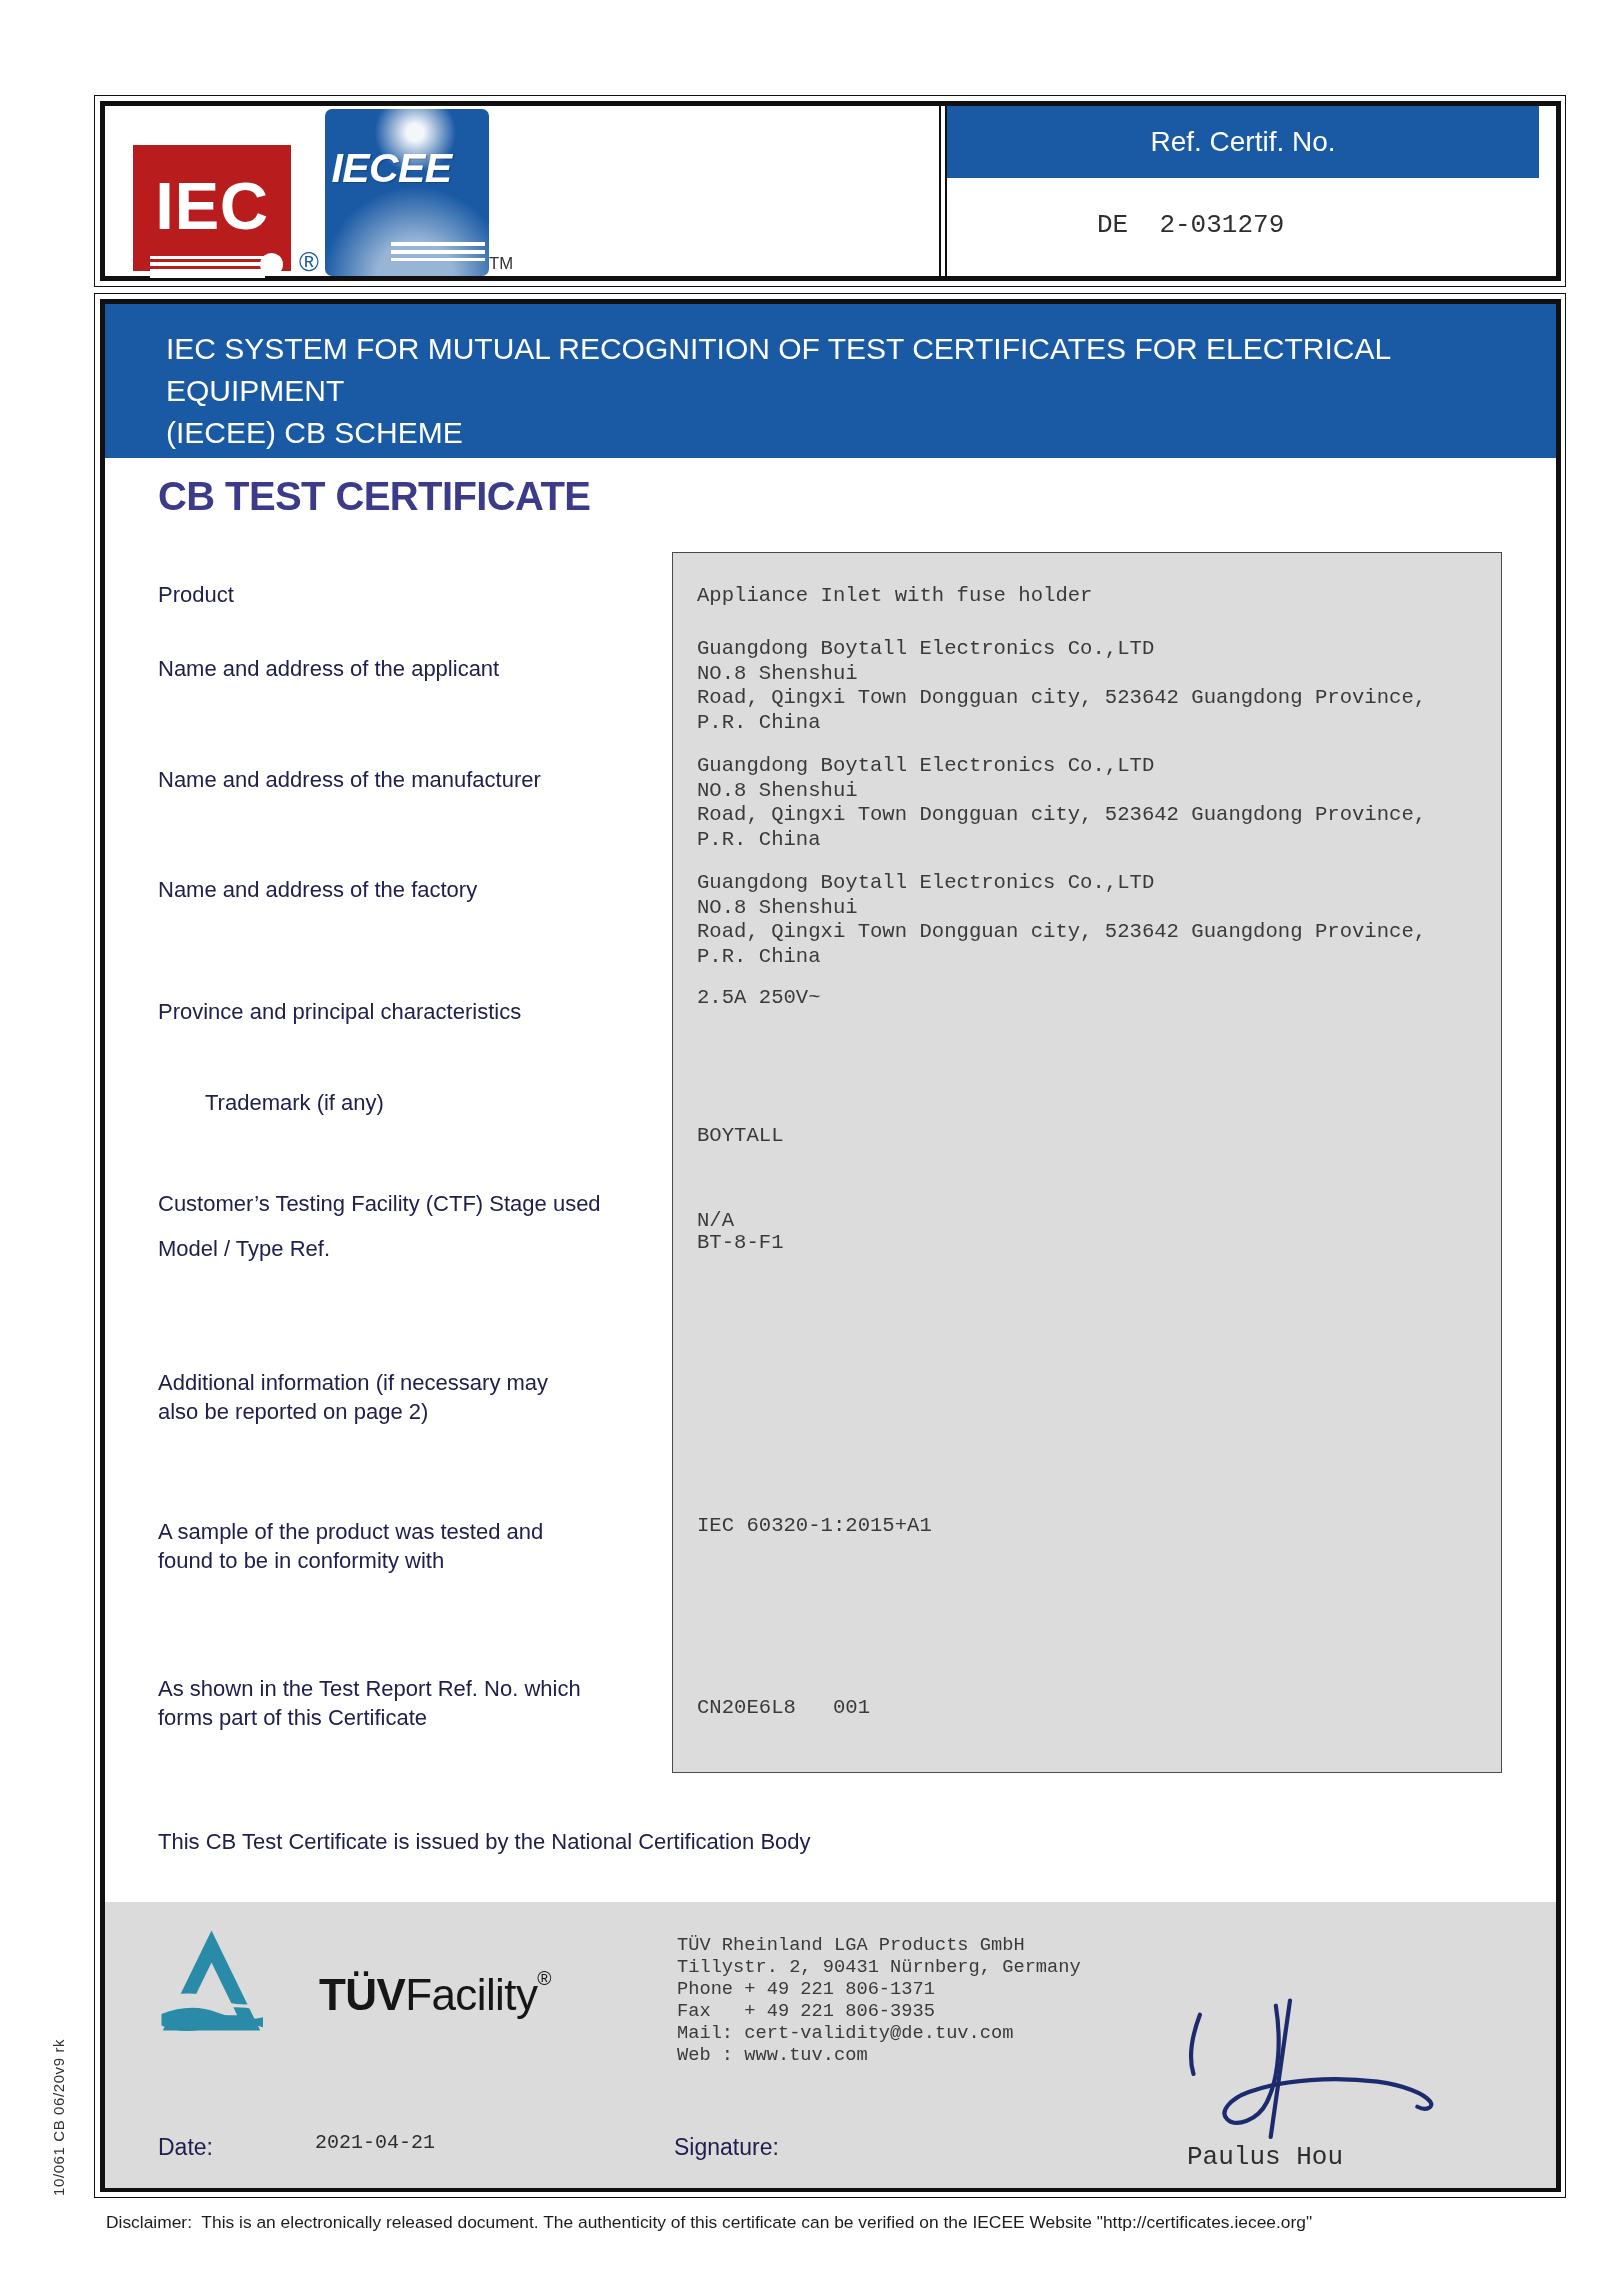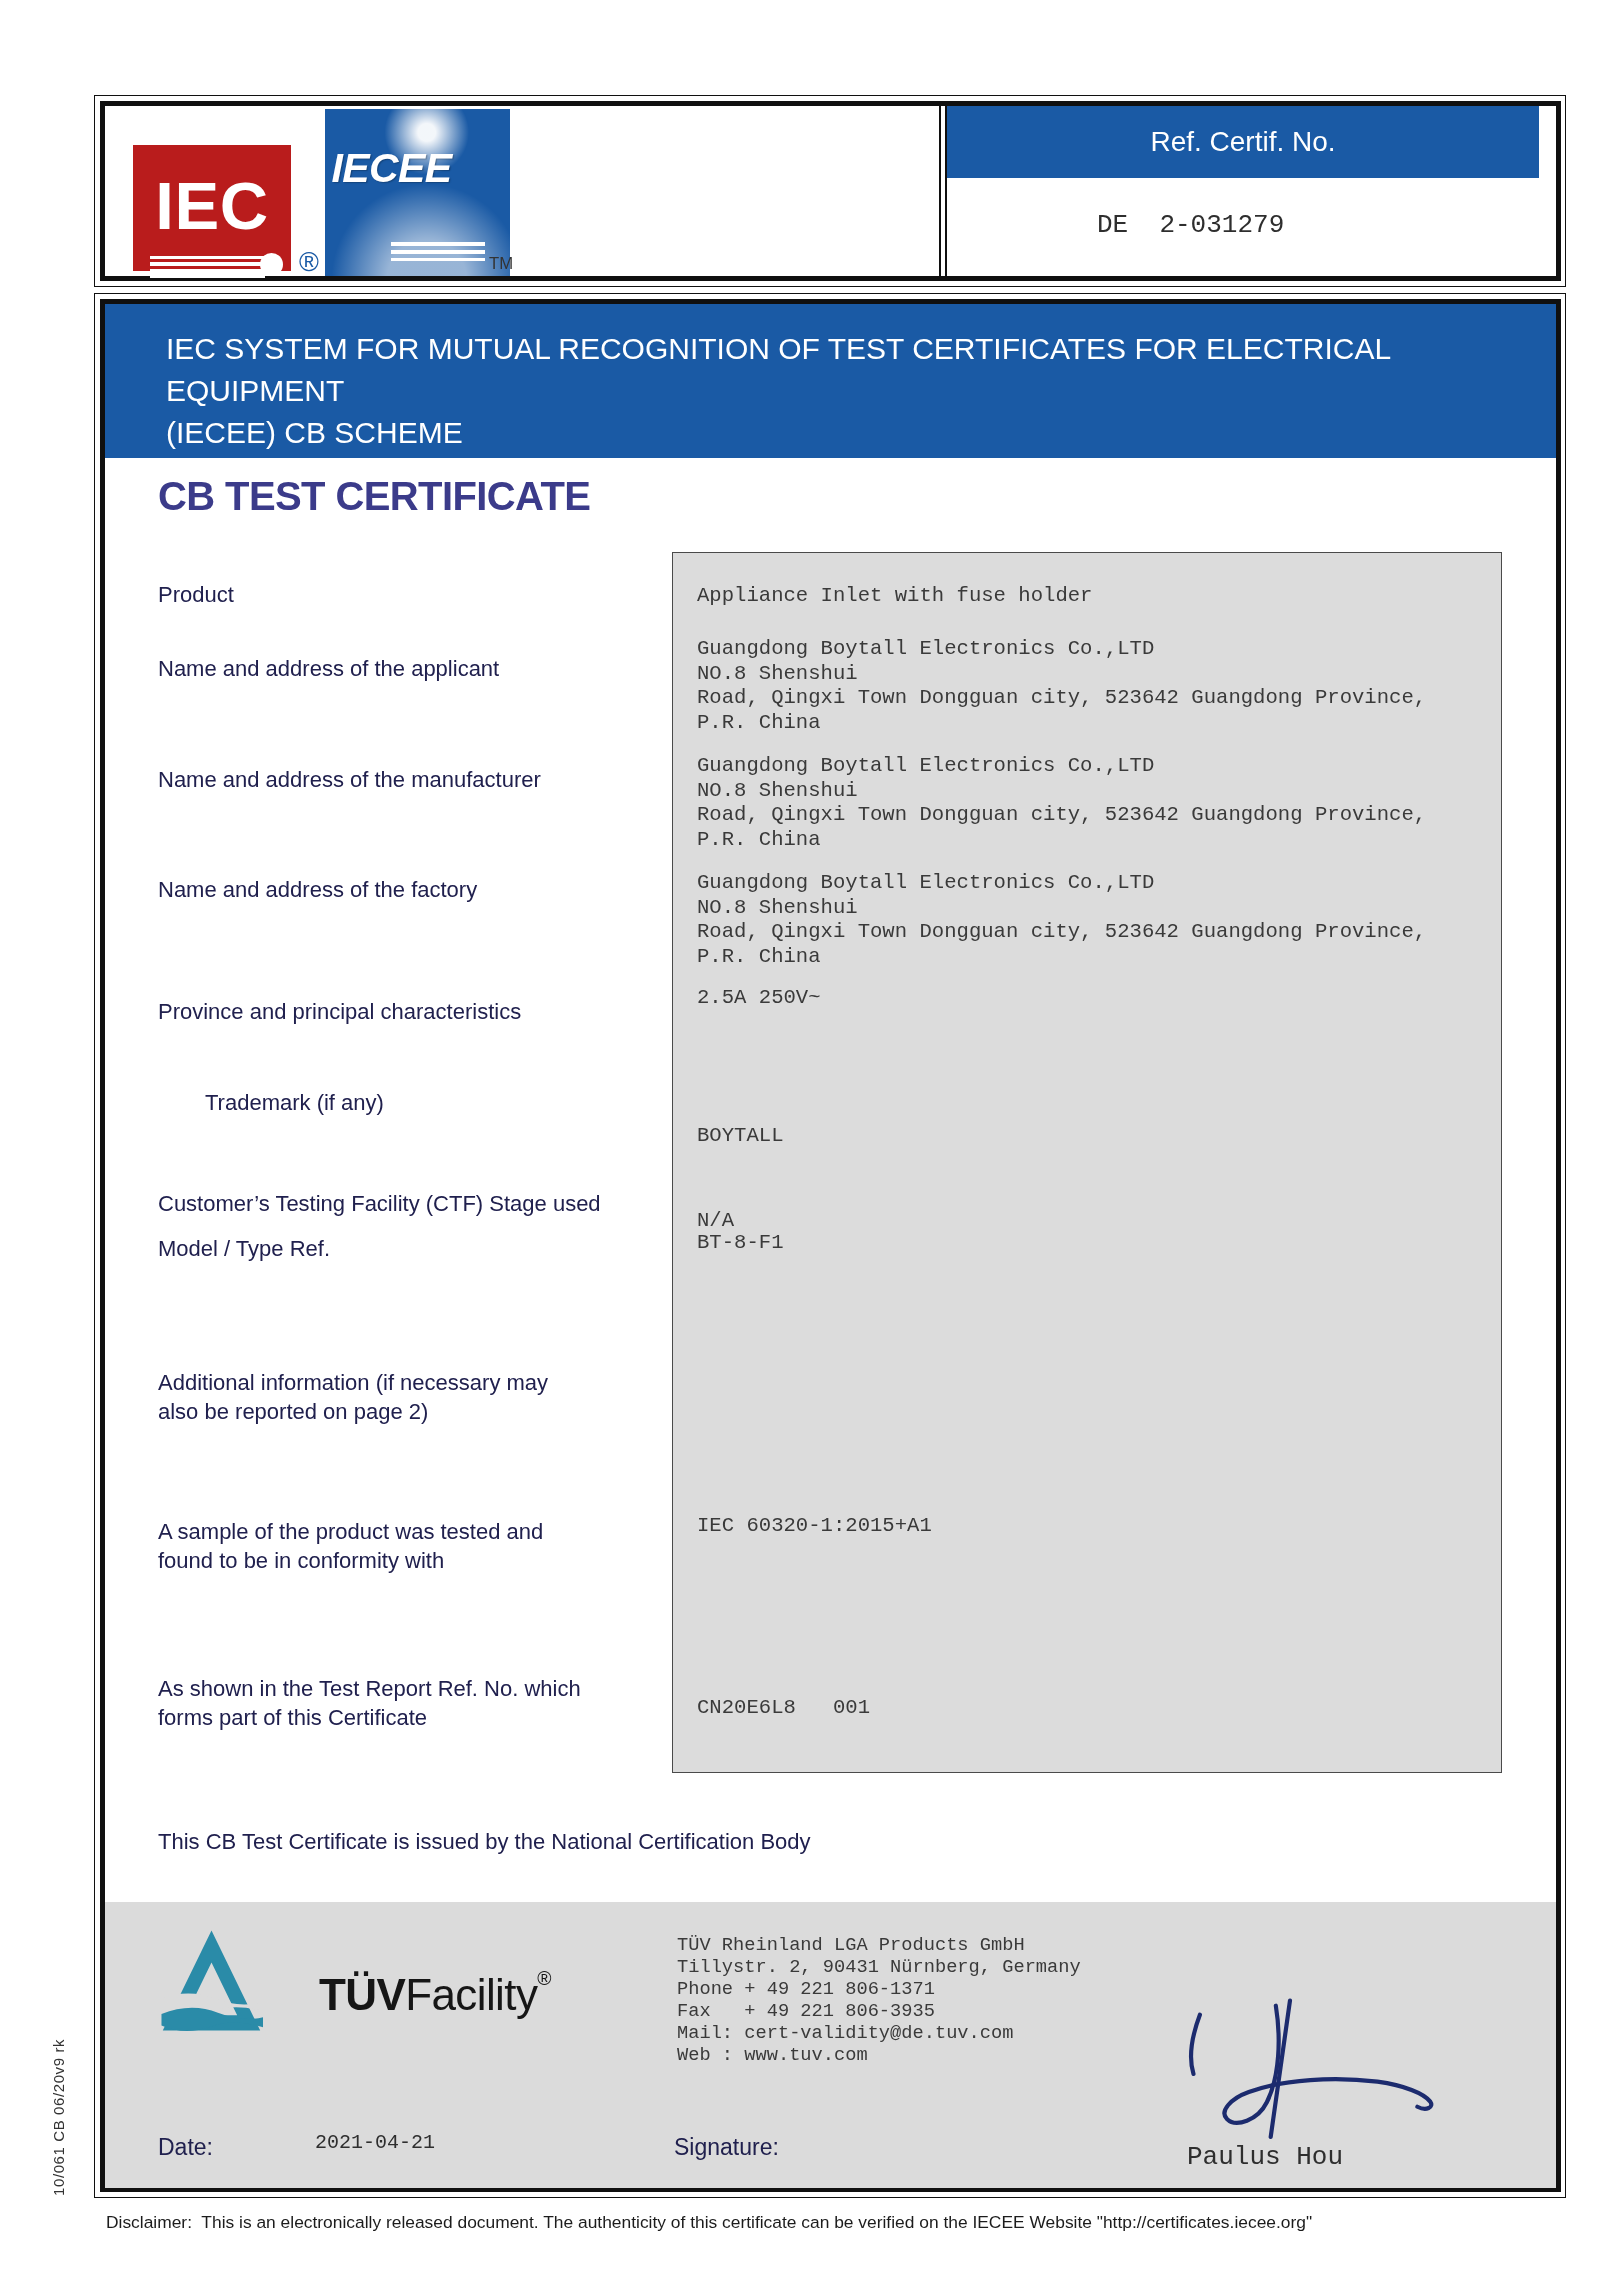--- a/index.html
+++ b/index.html
@@ -21,25 +21,25 @@
 
   
   .iec-panel { left:133px; top:109px; width:158px; height:126px; background:#b91c1c;margin-top:36px; }
   .iec-word { position:absolute; left:0; top:22px; width:100%; text-align:center;
     color:#fff; font-size:67px; font-weight:bold; letter-spacing:0.6px; }
   .iec-bars { position:absolute; left:17.4px; top:111px; width:115px; }
   .iec-bar { height:3.2px; background:#fff; margin-bottom:3.2px; }
   .iec-dot { position:absolute; left:127px; top:108px; width:23px; height:23px;
     border-radius:50%; background:#fff; }
   .iec-reg { left:299px; top:247px; font-size:27px; color:#1A5AA5; }
-  .iecee-panel { left:325px; top:109px; width:185px; height:167px;
+  .iecee-panel { left:325px; top:109px; width:164px; height:167px;
     background:
       radial-gradient(circle at 55% 14%, rgba(255,255,255,.95) 0 5%, rgba(255,255,255,0) 24%),
       radial-gradient(circle at 55% 102%, rgba(255,255,255,.55) 0 20%, rgba(255,255,255,0) 48%),
-      #1A5AA5; overflow:hidden; }
+      #1A5AA5; overflow:hidden;border-radius:7px; }
   .iecee-word { position:absolute; left:6.4px; top:36px; width:100%;
     color:#fff; font-size:41px; font-weight:bold; font-style:italic; letter-spacing:-0.6px;
     text-shadow:1.3px 1.3px 1.3px rgba(0,0,0,.25); }
   .iecee-bars { position:absolute; left:66px; top:133px; width:94px; }
   .iecee-bar { height:3.9px; background:#fff; margin-bottom:3.9px; }
   .iecee-tm { left:489px; top:254px; font-size:16.7px; color:#333; }
   .top-divider-a { left:939px; top:106px; width:1.9px; height:175px; background:#101010; }
   .top-divider-b { left:945px; top:106px; width:1.9px; height:175px; background:#101010; }
   .ref-banner { left:947px; top:106px; width:592px; height:72px; background:#1A5AA5;
     color:#fff; font-size:28px; text-align:center; line-height:72px; }

